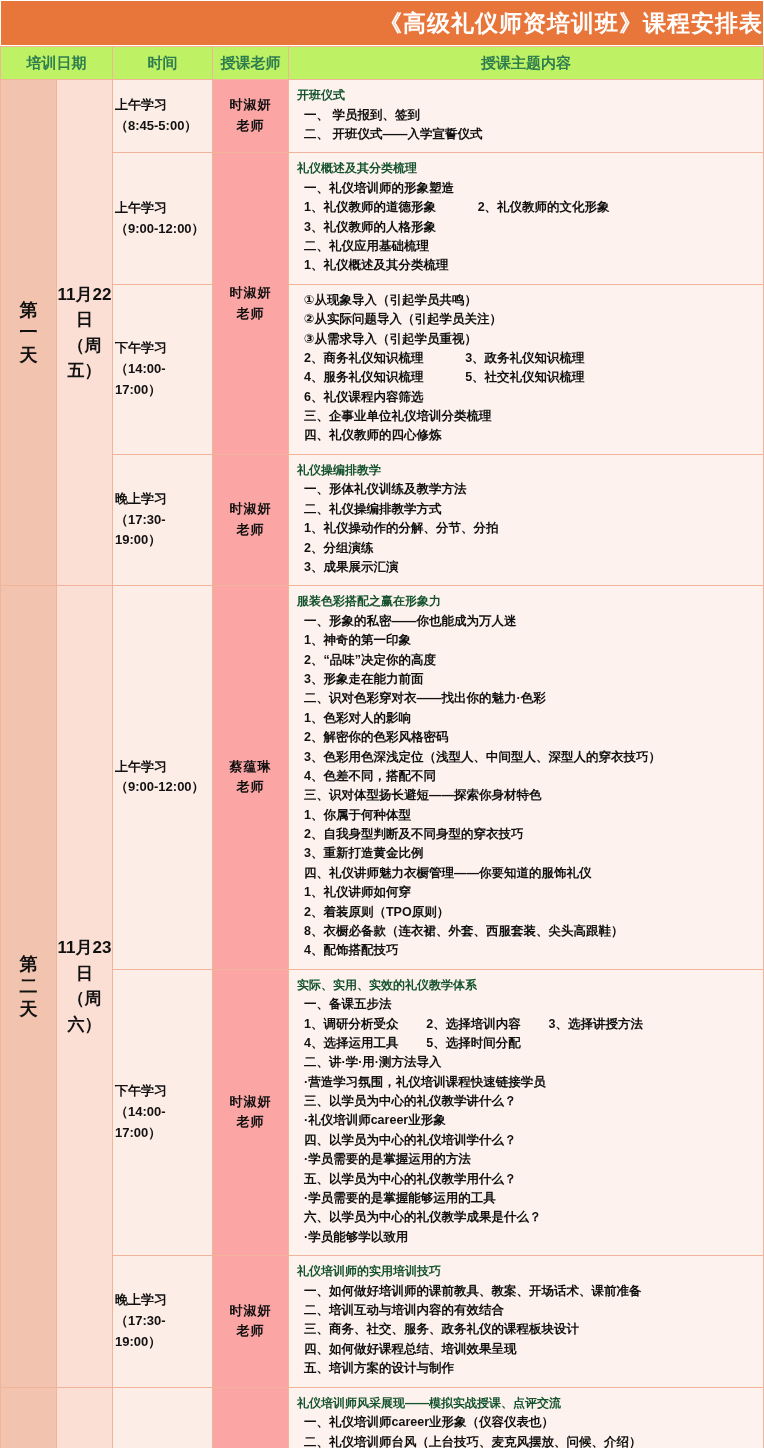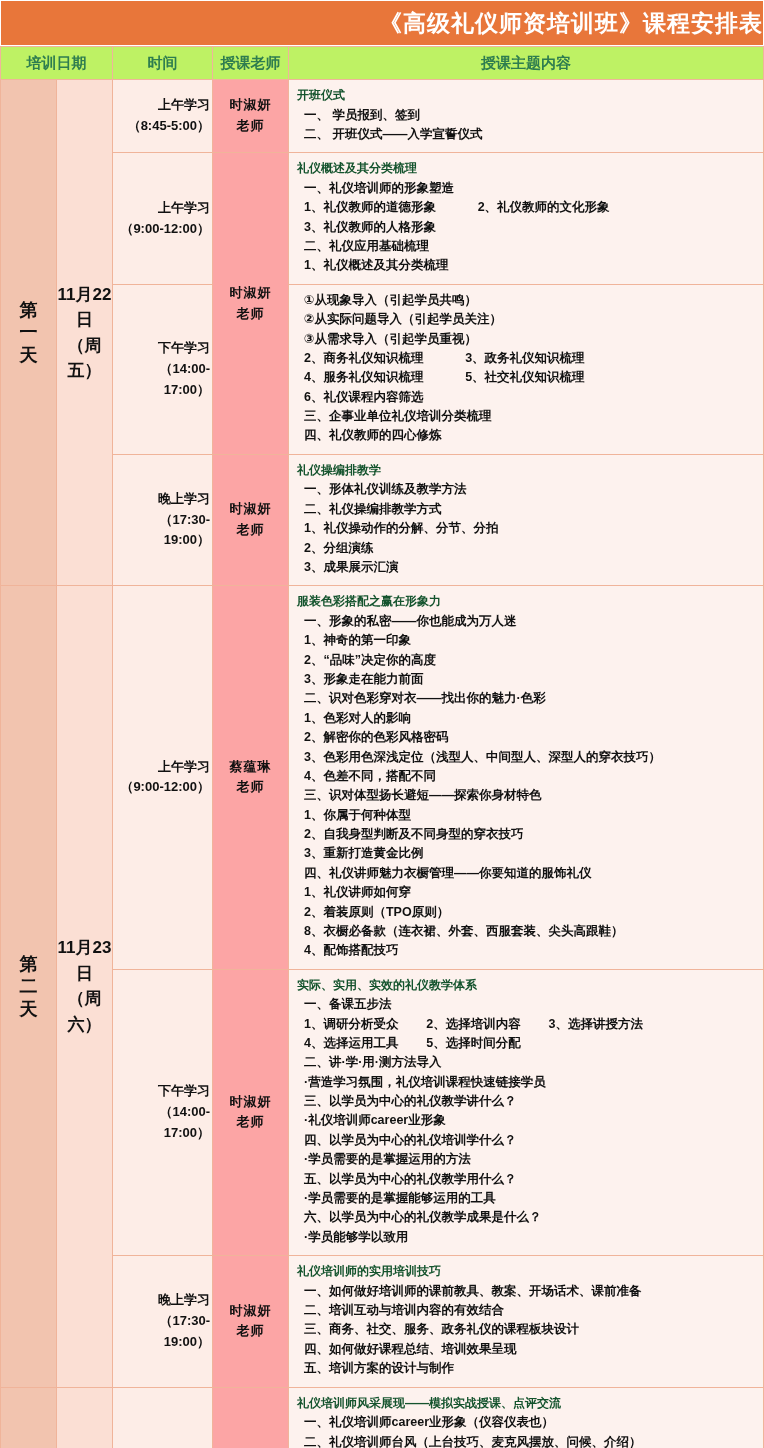--- a/index.html
+++ b/index.html
@@ -60,21 +60,21 @@
   .cell-date{
     background:#FBDFD4;
     text-align:center;
     font-size:17px;
     font-weight:bold;
     color:#111;
     line-height:1.5;
   }
   .cell-time{
     background:#FDEDE7;
-    text-align:right;
+    text-align:left;
     font-size:13px;
     font-weight:bold;
     color:#111;
     line-height:1.6;
     padding:6px 2px;
   }
   .cell-teacher{
     background:#fca5a5;
     text-align:center;
     font-size:13px;

